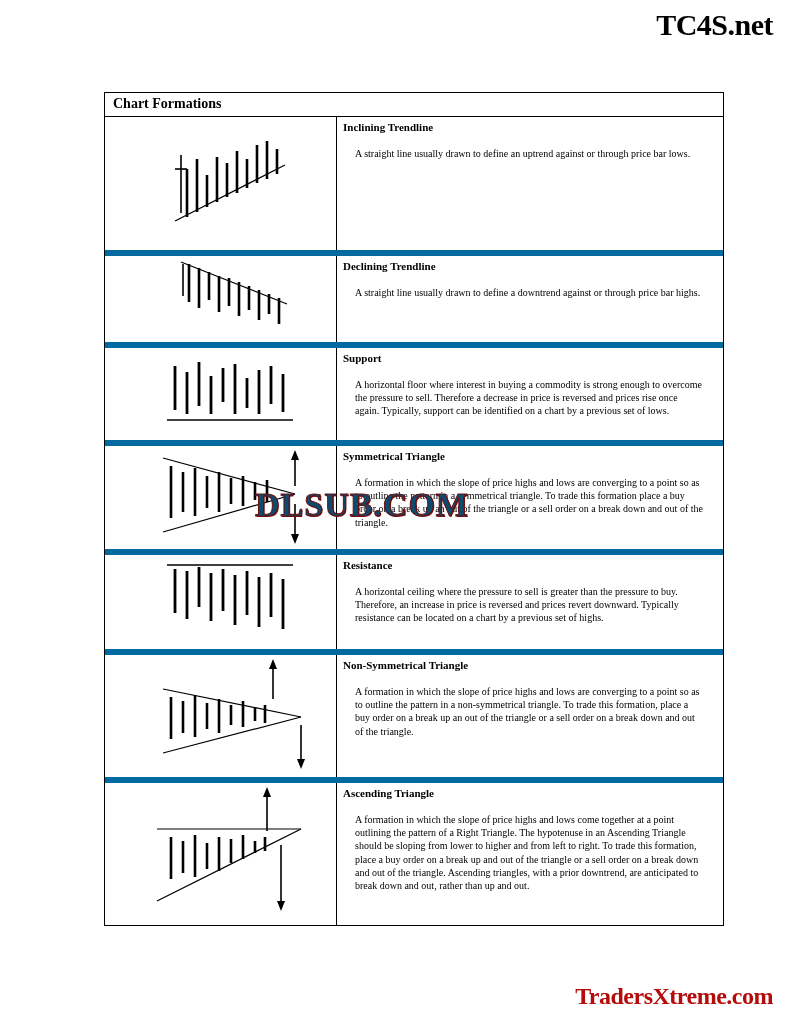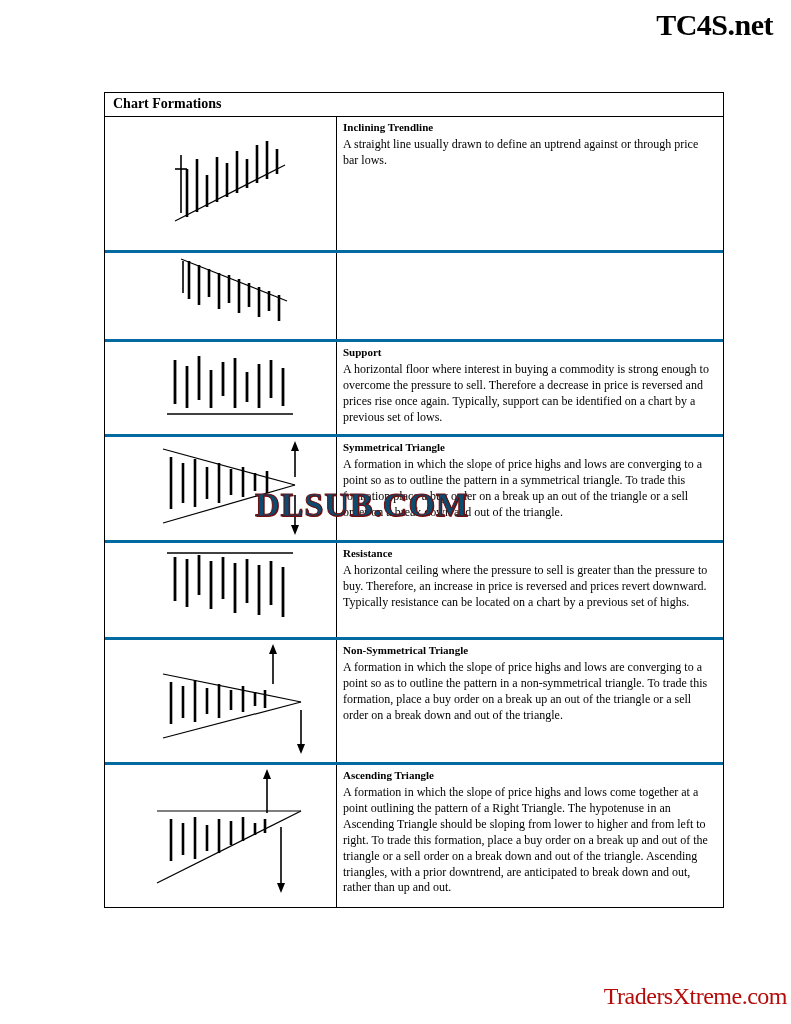--- a/index.html
+++ b/index.html
@@ -23,23 +23,23 @@
     right: 18px;
     font-family: "Liberation Serif", serif;
     font-weight: bold;
     font-size: 30px;
     color: #000000;
     letter-spacing: -0.5px;
   }
   .wm-bottom {
     position: absolute;
     bottom: 14px;
-    right: 4px;
+    right: 18px;
     font-family: "Liberation Serif", serif;
-    font-weight: normal;
+    font-weight: bold;
     font-size: 24px;
     color: #b40b0b;
     letter-spacing: -0.5px;
   }
   .wm-center {
     position: absolute;
     left: 255px;
     top: 486px;
     font-family: "Liberation Serif", serif;
     font-weight: bold;
@@ -63,21 +63,21 @@
     font-family: Liberation Serif, serif;
   }
   .title-row {
     border-bottom: 1px solid #000000;
     padding: 3px 6px 4px 8px;
     font-size: 14px;
     font-weight: bold;
   }
   .row {
     display: flex;
-    border-bottom: 3px solid #0369a1;
+    border-bottom: 6px solid #0369a1;
     box-sizing: border-box;
   }
   .row:last-child { border-bottom: none; }
   .cell-fig {
     width: 232px;
     border-right: 1px solid #000000;
     position: relative;
     box-sizing: border-box;
     overflow: hidden;
   }
@@ -86,23 +86,23 @@
     padding: 4px 8px 5px 6px;
     box-sizing: border-box;
   }
   .pname {
     font-size: 11px;
     font-weight: bold;
     margin: 0 0 2px 0;
     line-height: 1.25;
   }
   .pdesc {
-    font-size: 12px;
+    font-size: 10px;
     line-height: 1.33;
-    margin: 0;
+    margin: 12px;
   }
   svg { display: block; }
 </style>
 </head>
 <body>
 
 <div class="wm-top">TC4S.net</div>
 
 <div class="sheet">
 
@@ -149,20 +149,24 @@
           <line x1="144" y1="30" x2="144" y2="54"></line>
           <line x1="154" y1="34" x2="154" y2="64"></line>
           <line x1="164" y1="38" x2="164" y2="58"></line>
           <line x1="174" y1="42" x2="174" y2="68"></line>
         </g>
         <g stroke="#000" stroke-width="1.6" fill="none">
           <line x1="78" y1="8" x2="78" y2="40"></line>
         </g>
         <line x1="76" y1="6" x2="182" y2="48" stroke="#000" stroke-width="1.2"></line>
       </svg>
+    </div>
+    <div class="cell-txt">
+      <p class="pname">Declining Trendline</p>
+      <p class="pdesc">A straight line usually drawn to define a downtrend against or through price bar highs.</p>
     </div>
   </div>
 
   <div class="row">
     <div class="cell-fig">
       <svg width="232" height="92" viewBox="0 0 232 92" aria-hidden="true">
         <g stroke="#000" stroke-width="2.8" fill="none">
           <line x1="70" y1="18" x2="70" y2="62"></line>
           <line x1="82" y1="24" x2="82" y2="66"></line>
           <line x1="94" y1="14" x2="94" y2="58"></line>

